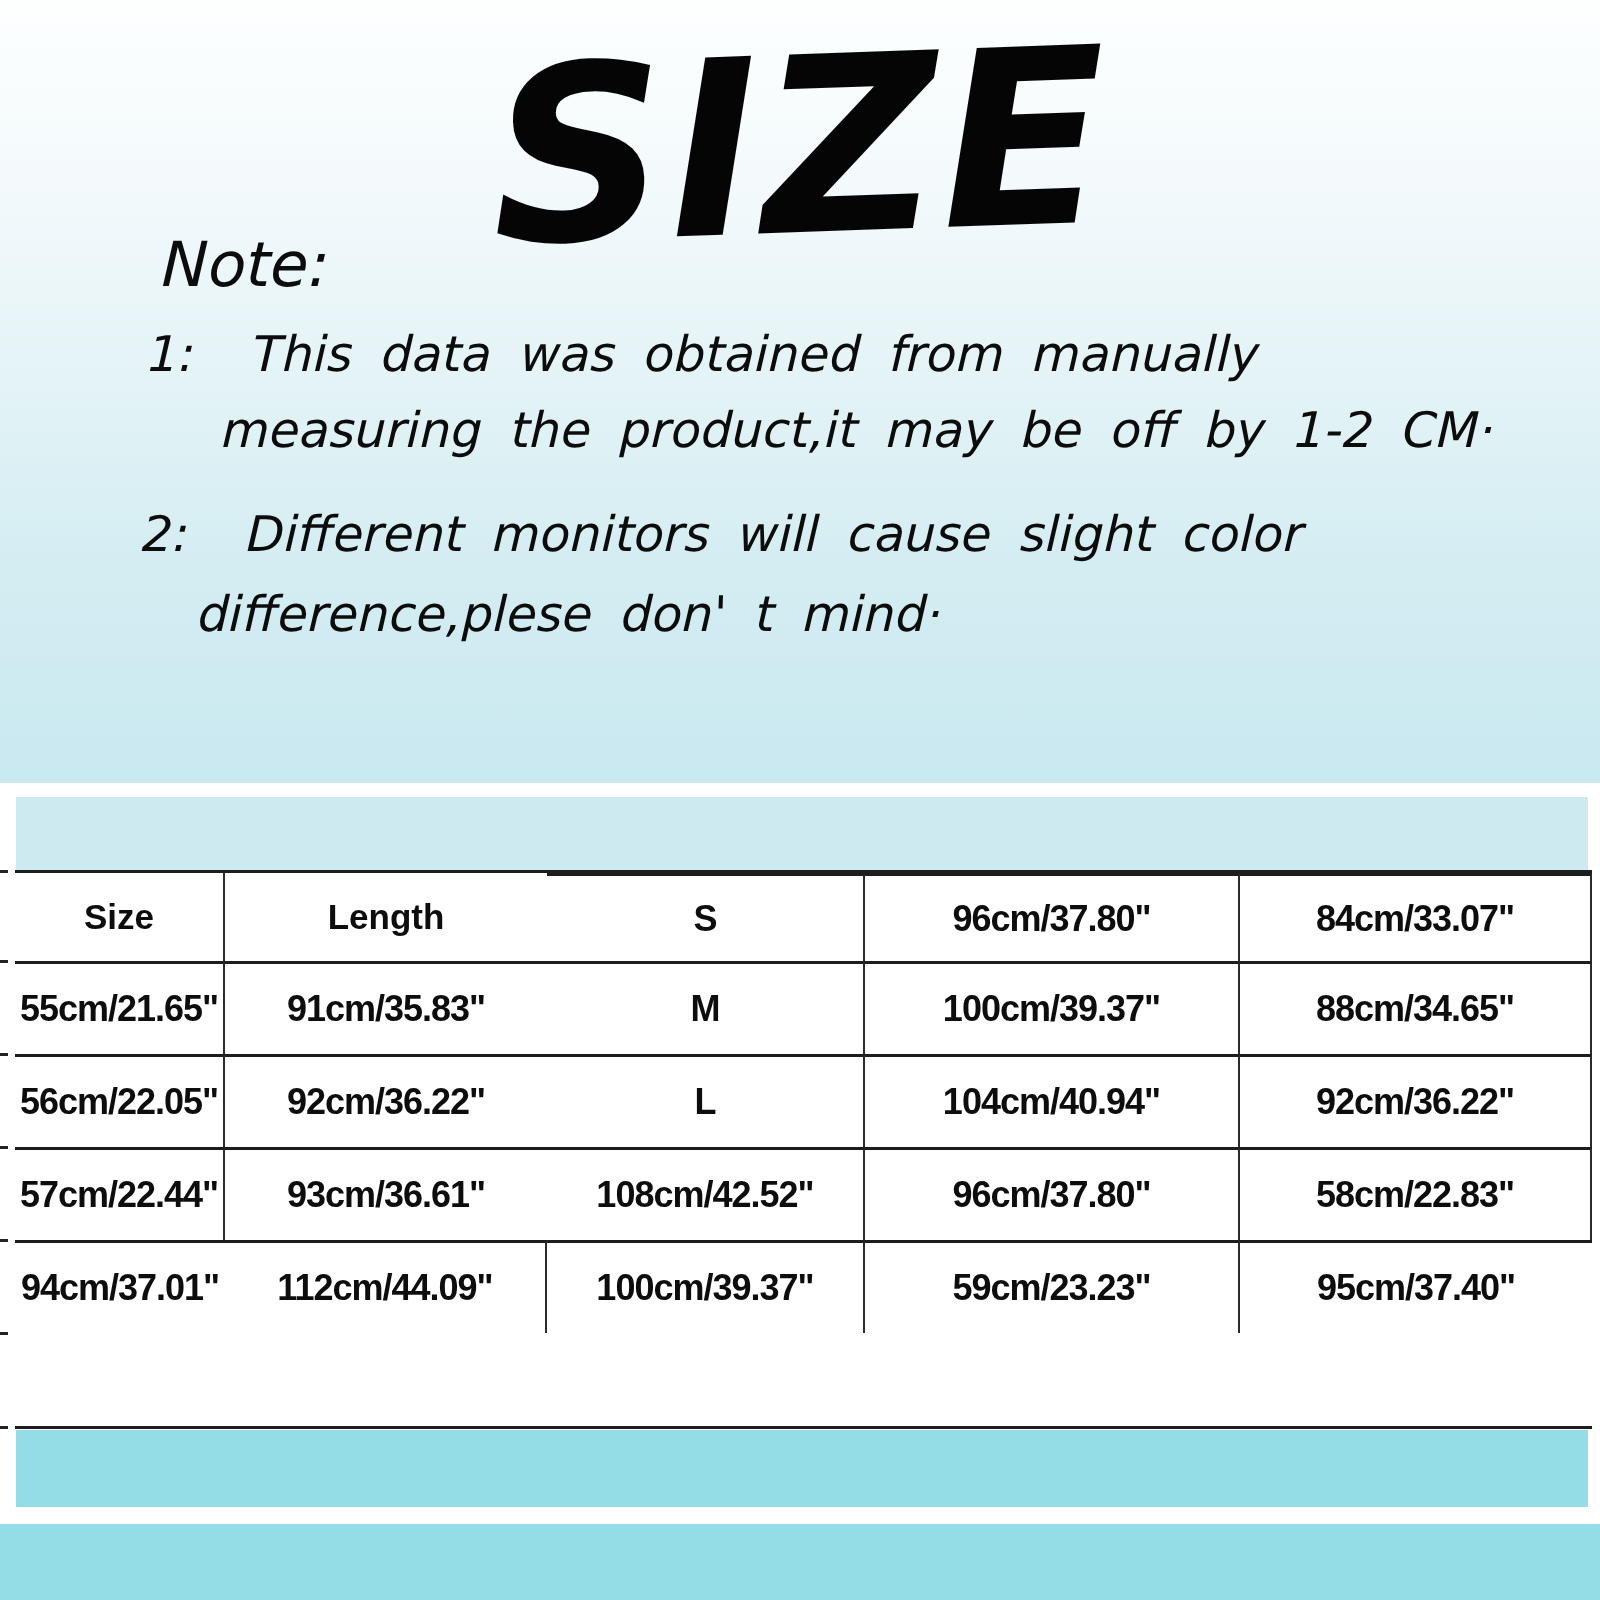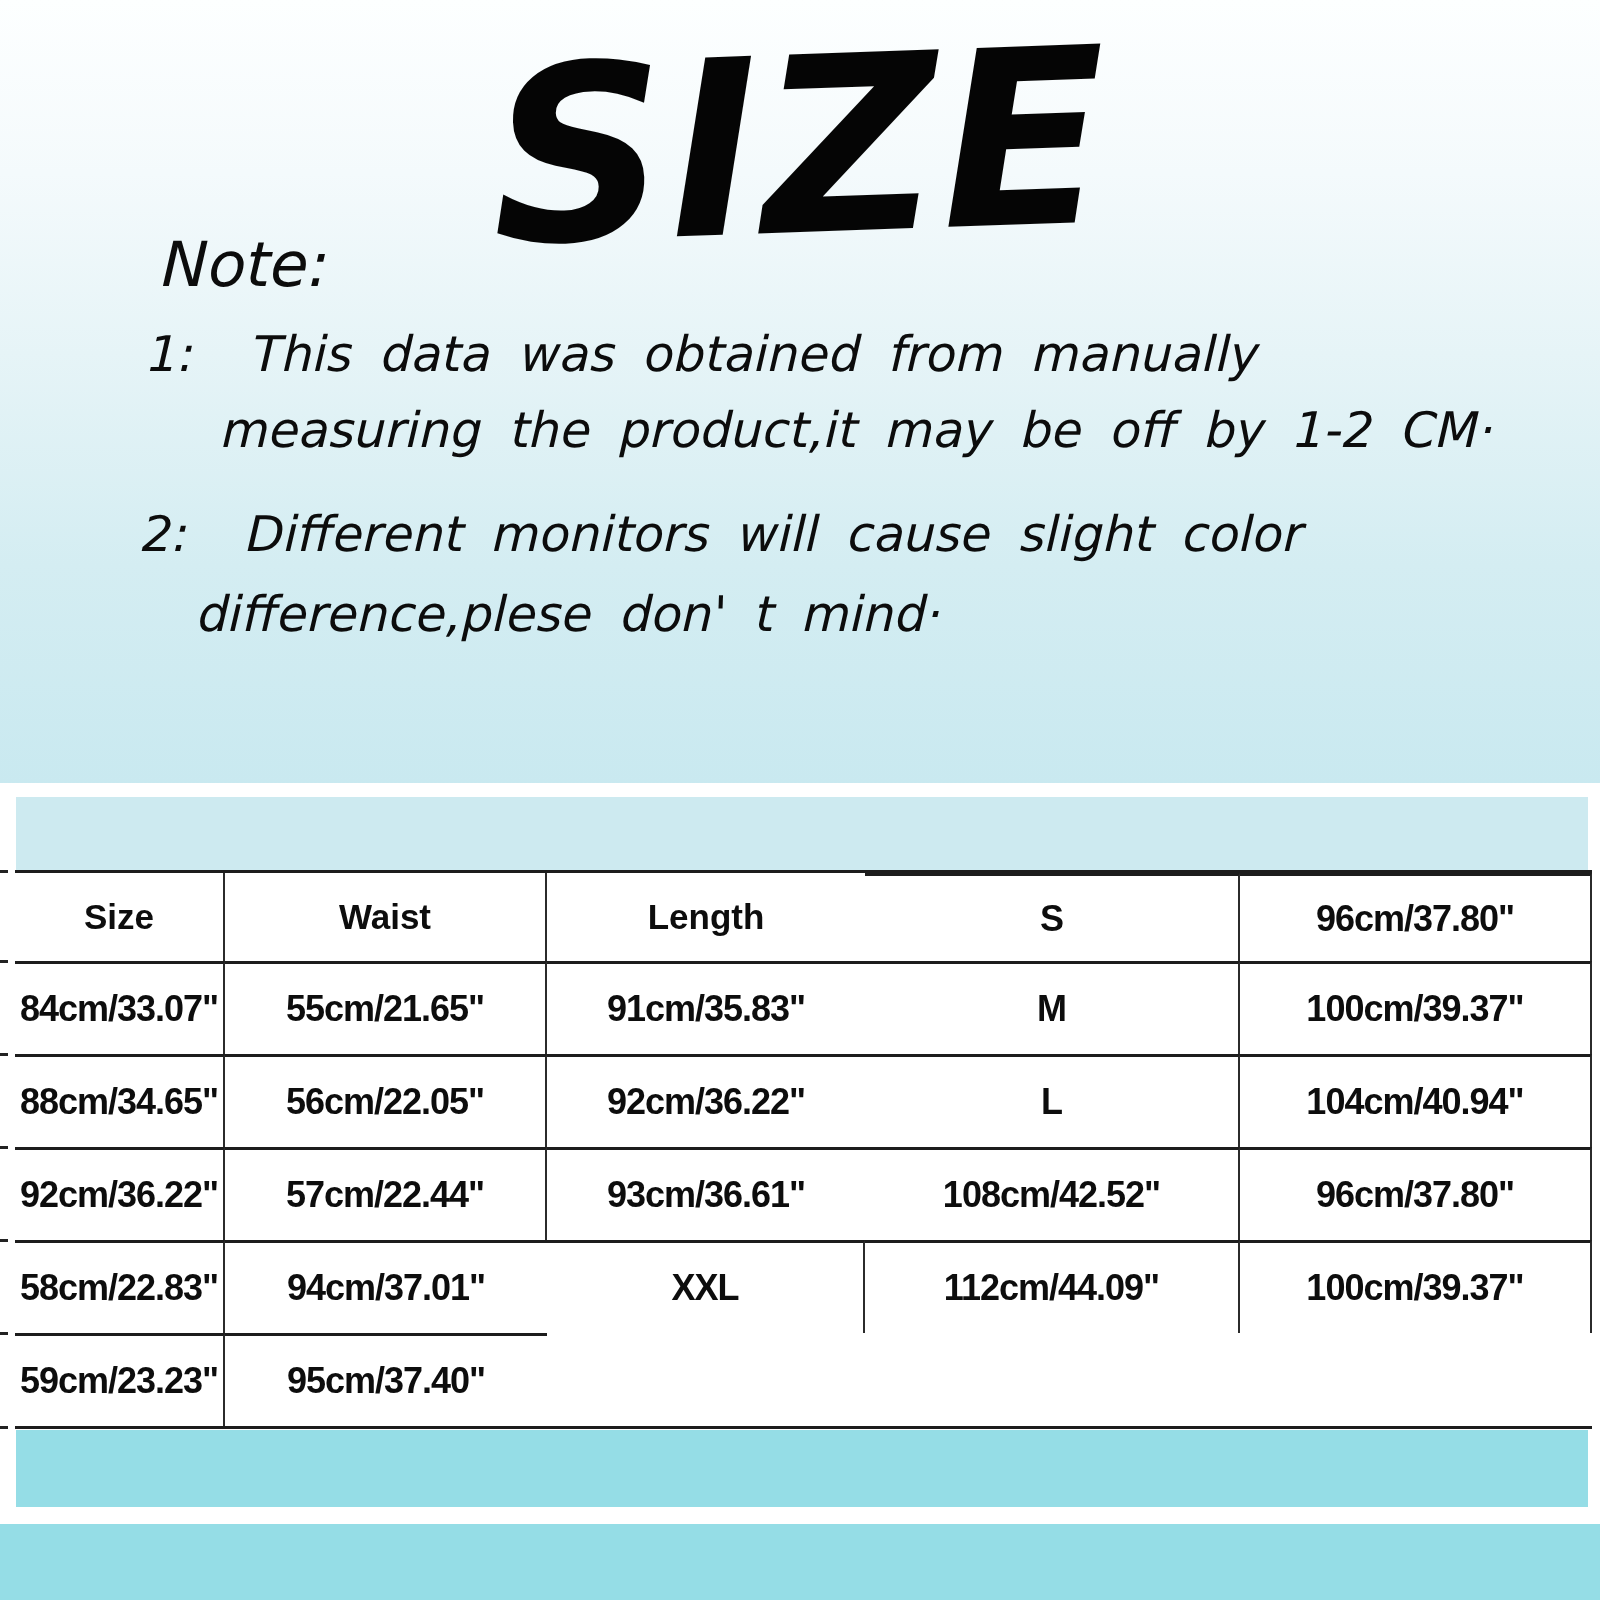--- a/index.html
+++ b/index.html
@@ -52,21 +52,20 @@
   <div class="note n1b">measuring the product,it may be off by 1-2 CM·</div>
   <div class="note n2a">2:  Different monitors will cause slight color</div>
   <div class="note n2b">difference,plese don' t mind·</div>
 
   <div class="panel">
     <div class="bar bar-top"></div>
 
     <div class="size-table">
 
       <div class="cell hdr colsep">Size</div>
-      <div class="cell hdr colsep">Waist</div>
       <div class="cell hdr">Length</div>
 
       <div class="cell rowsep colsep">S</div>
       <div class="cell rowsep colsep">96cm/37.80"</div>
       <div class="cell rowsep colsep">84cm/33.07"</div>
       <div class="cell rowsep colsep">55cm/21.65"</div>
       <div class="cell rowsep">91cm/35.83"</div>
 
       <div class="cell rowsep colsep">M</div>
       <div class="cell rowsep colsep">100cm/39.37"</div>
@@ -78,21 +77,20 @@
       <div class="cell rowsep colsep">104cm/40.94"</div>
       <div class="cell rowsep colsep">92cm/36.22"</div>
       <div class="cell rowsep colsep">57cm/22.44"</div>
       <div class="cell rowsep">93cm/36.61"</div>
 
       <div class="cell rowsep colsep">108cm/42.52"</div>
       <div class="cell rowsep colsep">96cm/37.80"</div>
       <div class="cell rowsep colsep">58cm/22.83"</div>
       <div class="cell rowsep">94cm/37.01"</div>
 
-      <div class="cell rowsep colsep">XXL</div>
       <div class="cell rowsep colsep">112cm/44.09"</div>
       <div class="cell rowsep colsep">100cm/39.37"</div>
       <div class="cell rowsep colsep">59cm/23.23"</div>
       <div class="cell rowsep">95cm/37.40"</div>
     </div>
 
     <div class="stub" style="top:87px"></div>
     <div class="stub" style="top:177px"></div>
     <div class="stub" style="top:270px"></div>
     <div class="stub" style="top:363px"></div>

